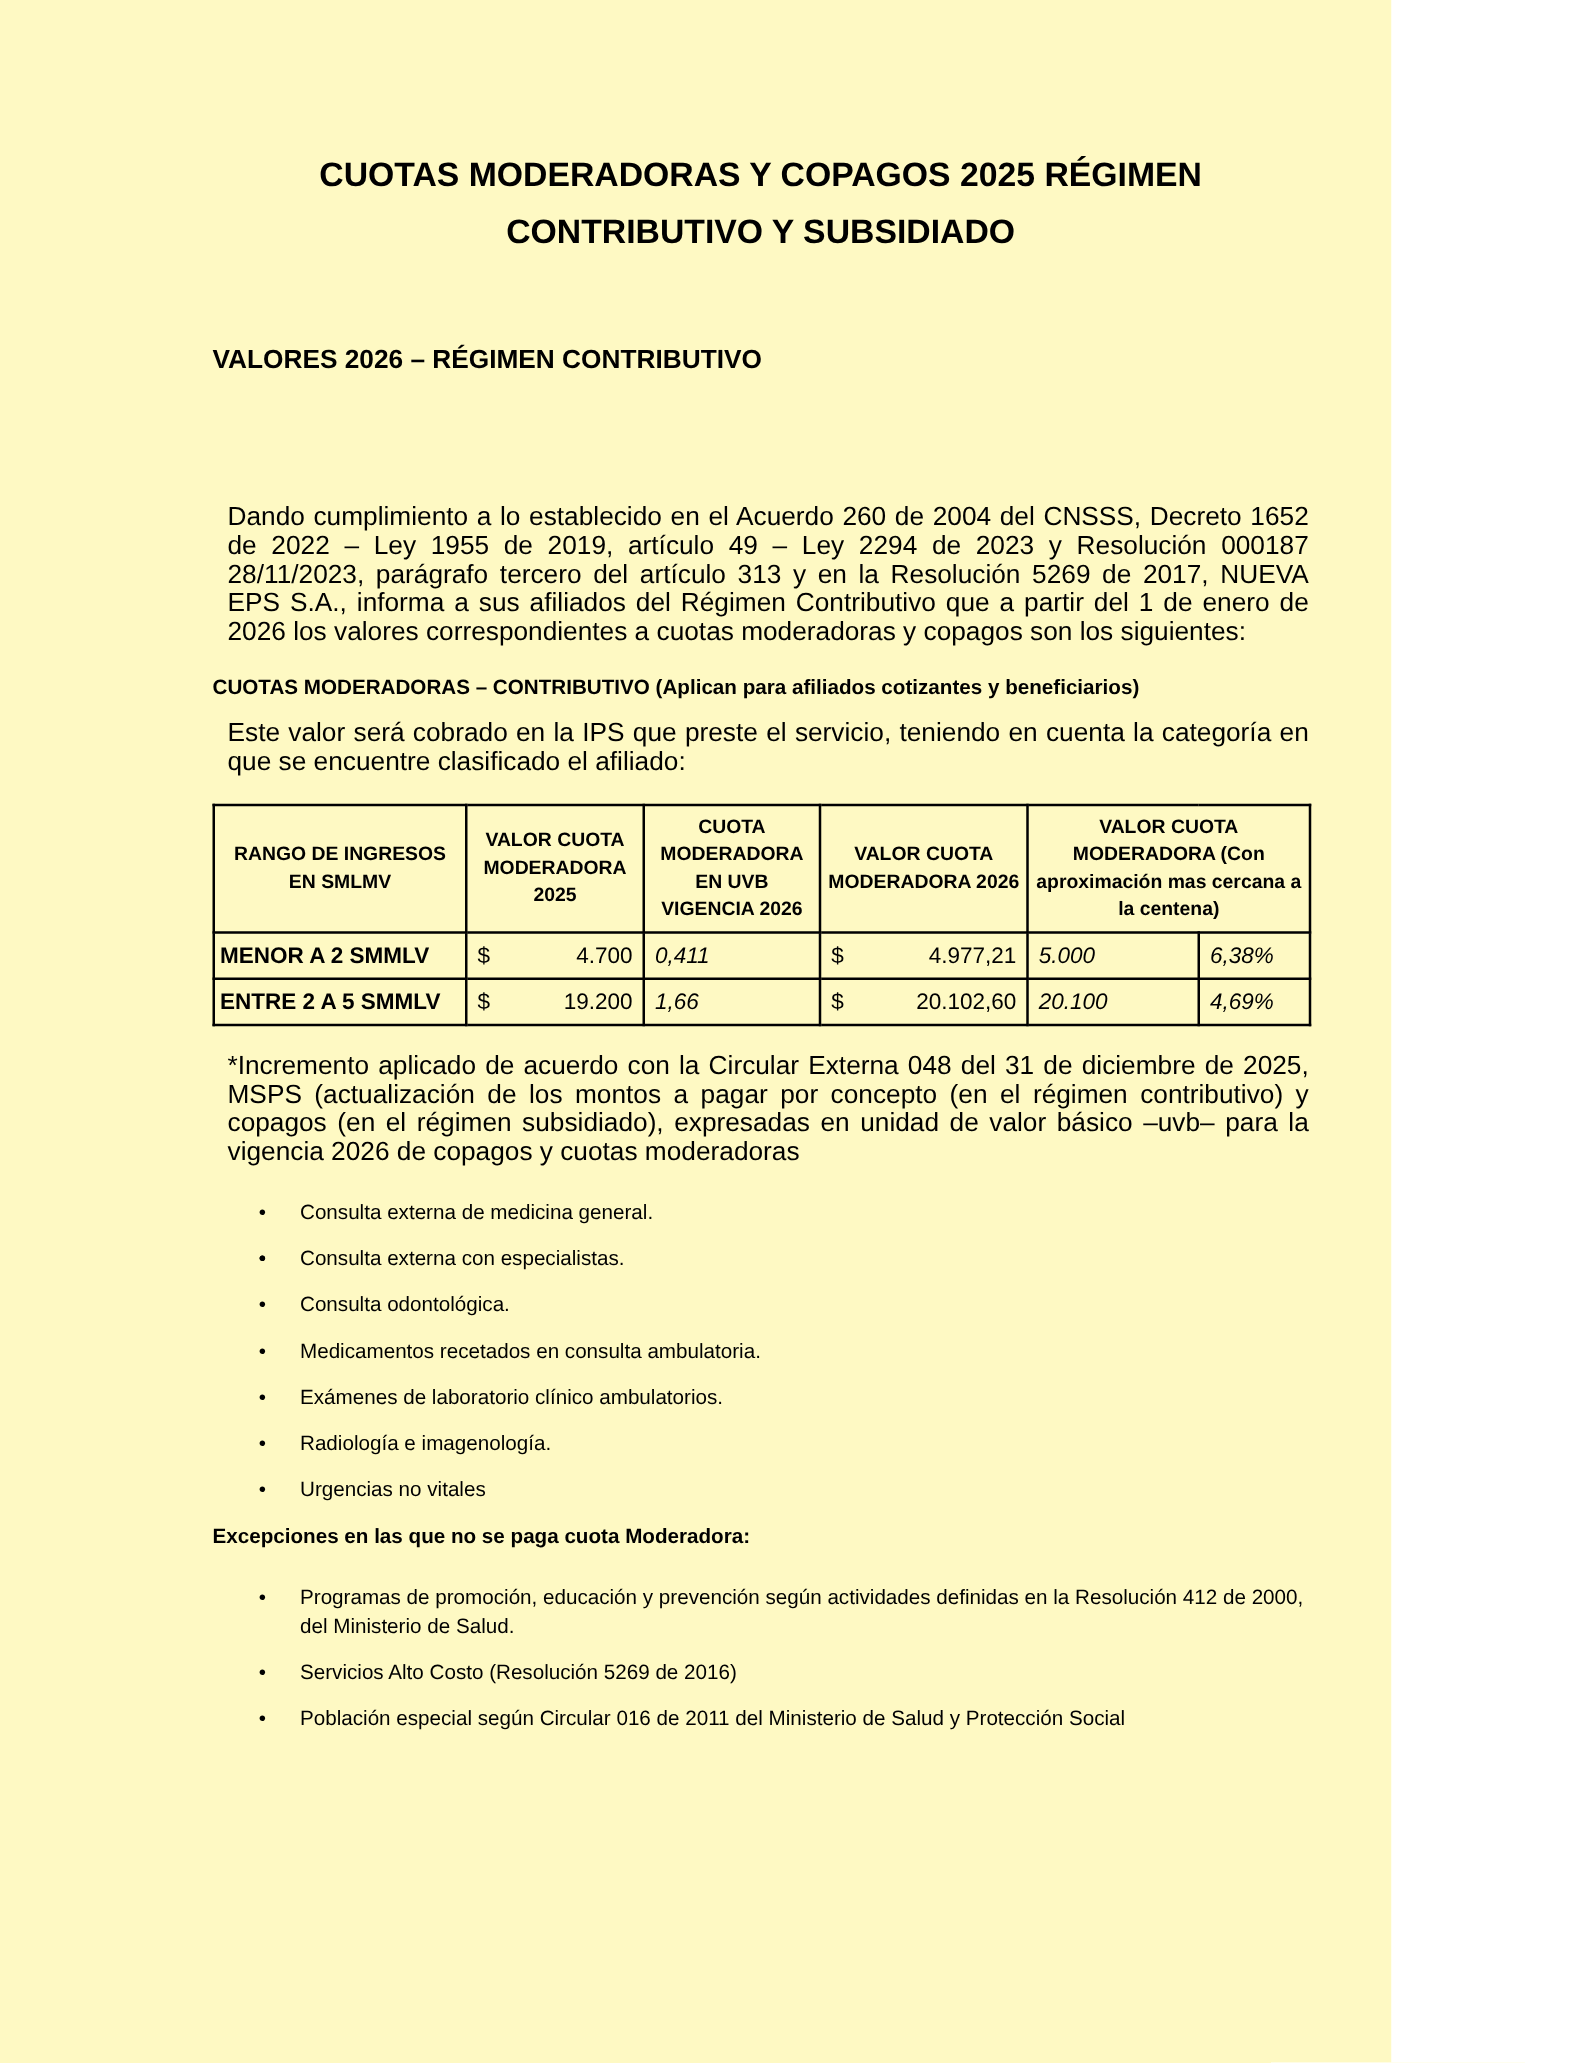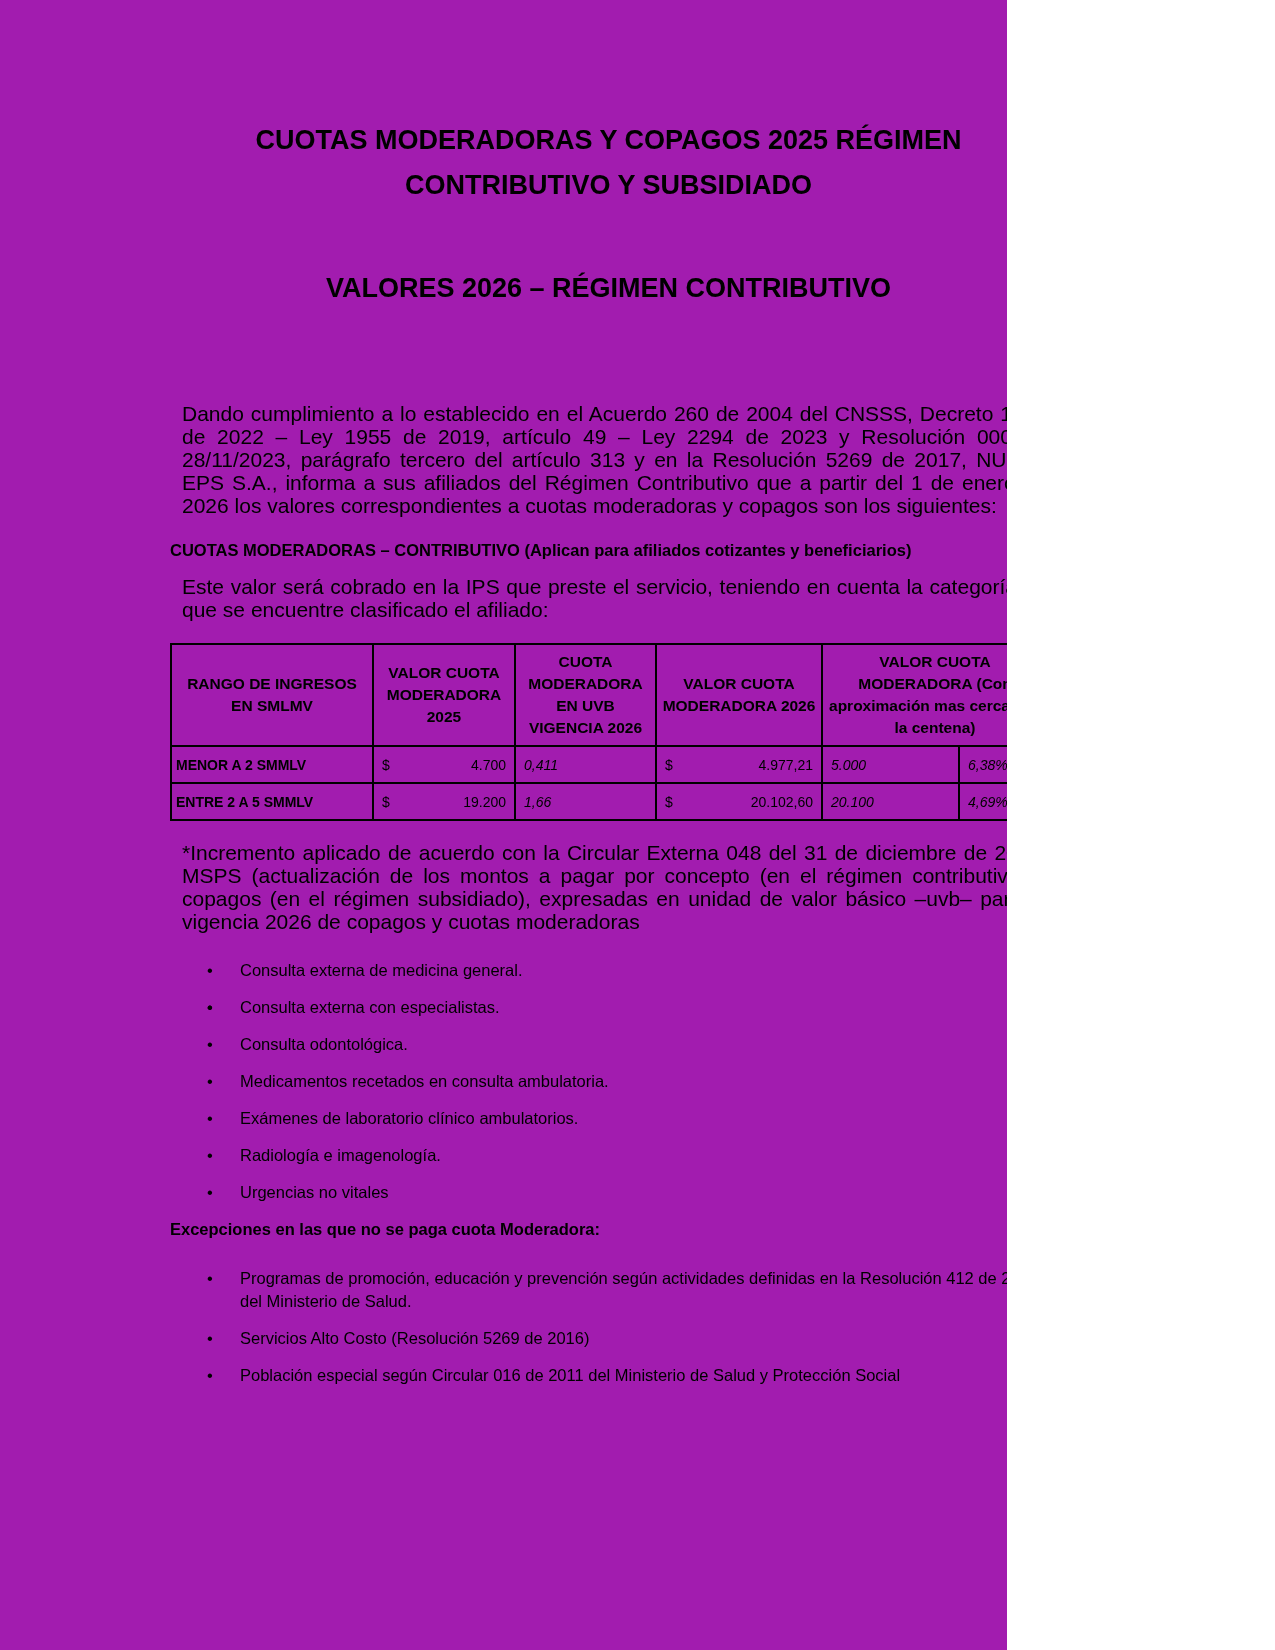--- a/index.html
+++ b/index.html
@@ -4,44 +4,44 @@
 <style>
   html, body {
     margin: 0;
     padding: 0;
     background: #ffffff;
     color: #000000;
     font-family: "Liberation Sans", sans-serif;
   }
   .page {
     position: relative;
-    width: 1007px;
+    width: 1113px;
     height: 1650px;
-    background: #a21caf;
+    background: #fef9c3;
     overflow: hidden;
   }
   .content {
     position: absolute;
     left: 170px;
     top: 118px;
     width: 877px;
   }
   h1.doc-title {
     font-size: 27px;
     line-height: 45px;
     font-weight: bold;
     text-align: center;
     margin: 0 auto 64px auto;
     max-width: 790px;
   }
   h2.doc-subtitle {
-    font-size: 27px;
+    font-size: 21px;
     line-height: 32px;
     font-weight: bold;
-    text-align: center;
+    text-align: left;
     margin: 0 0 98px 0;
   }
   p.body-par {
     font-size: 21px;
     line-height: 23px;
     text-align: justify;
     margin: 0 0 22px 12px;
   }
   p.bold-head {
     font-size: 16.5px;
@@ -61,21 +61,21 @@
     vertical-align: middle;
   }
   table.cuotas th {
     font-size: 15.5px;
     line-height: 22px;
     font-weight: bold;
     text-align: center;
     padding: 6px 4px;
   }
   table.cuotas td {
-    font-size: 14px;
+    font-size: 18px;
     height: 31px;
     padding: 2px 8px;
     margin-left: 44px;
   }
   td.rango {
     font-weight: bold;
     padding-left: 4px !important;
   }
   td.num { text-align: left; padding-right: 11px !important; font-style: italic; }
   .money {

